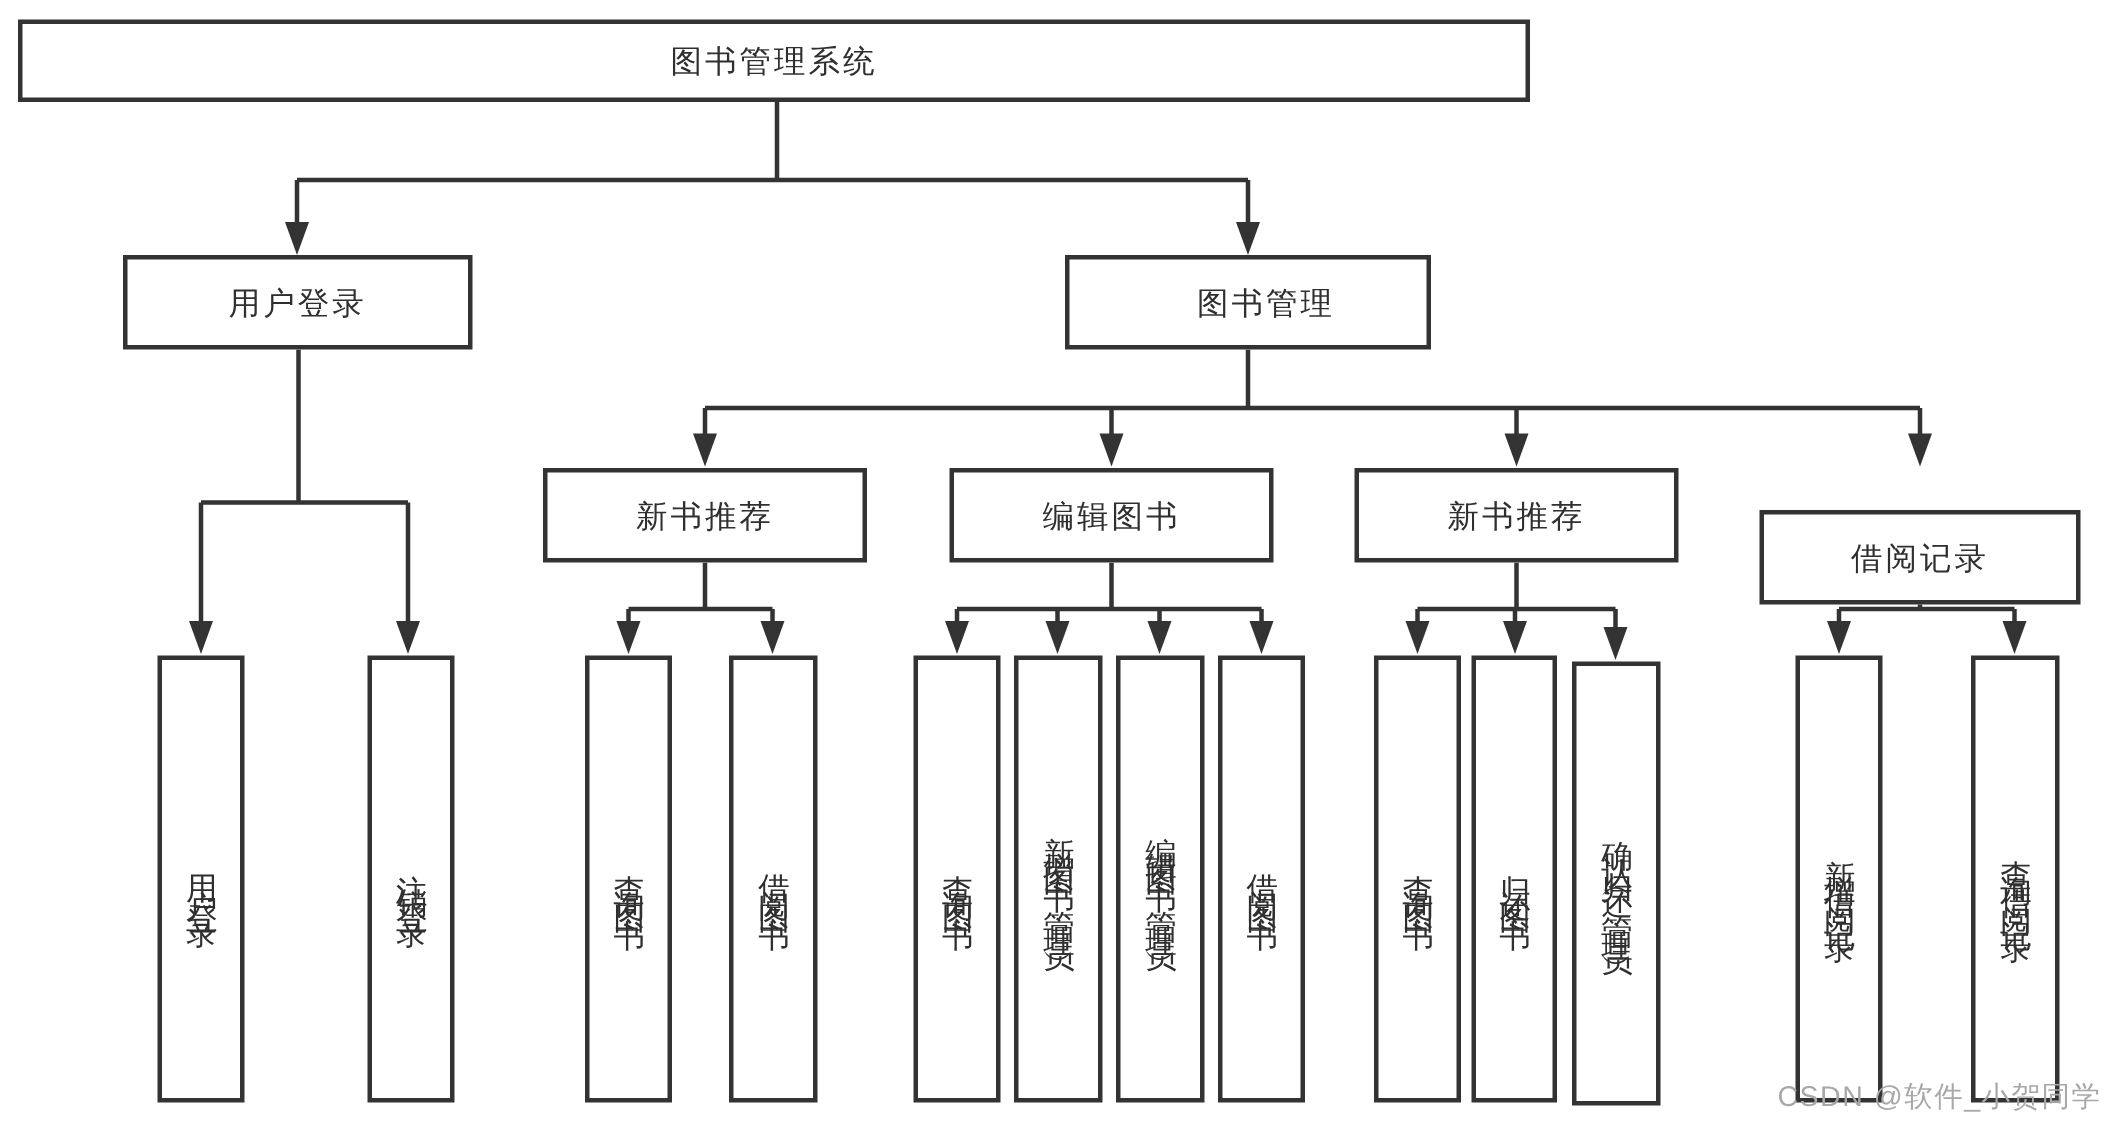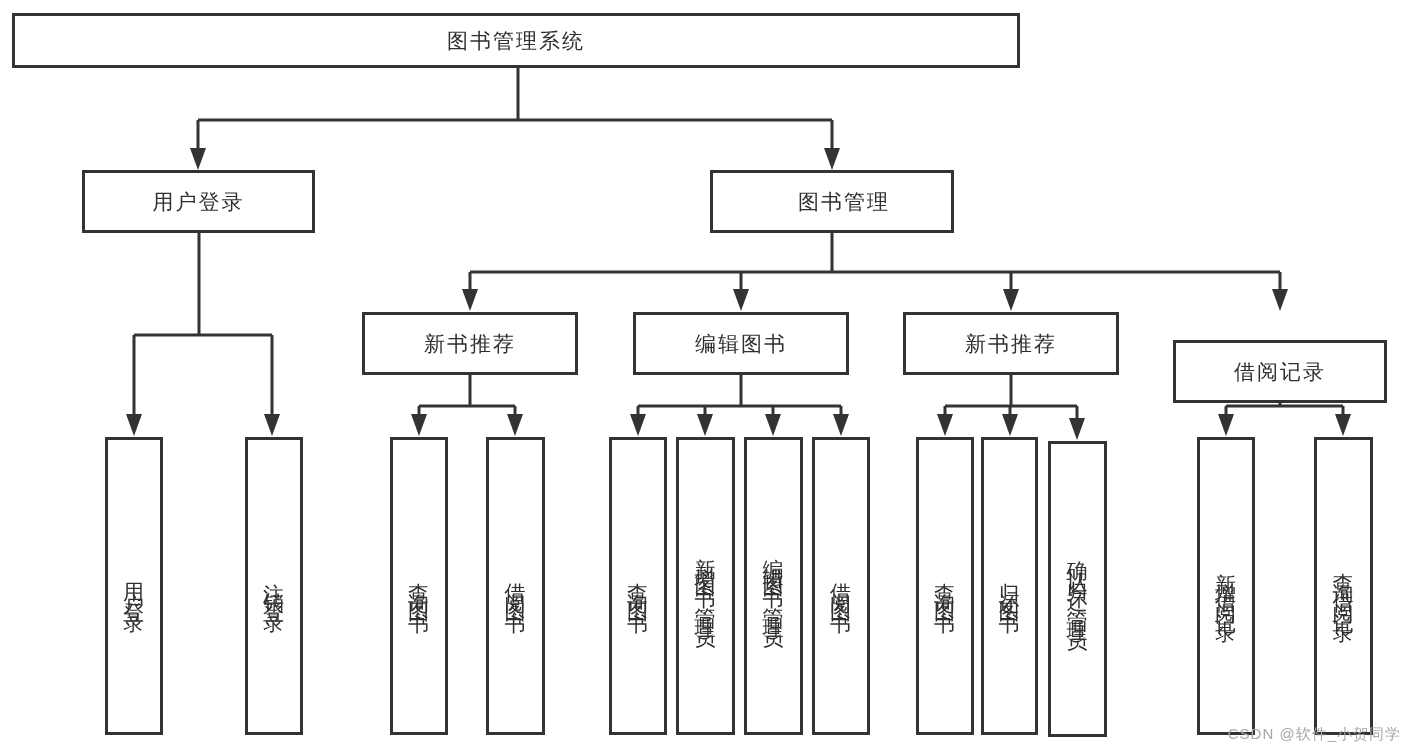--- a/index.html
+++ b/index.html
@@ -41,21 +41,21 @@
     letter-spacing: 10px;
     font-size: 21px;
     white-space: normal;
     line-height: 1.1;
   }
   .watermark {
     position: absolute;
     right: 4px;
     bottom: 3px;
     color: #a8a8a8;
-    font-size: 15px;
+    font-size: 19px;
     letter-spacing: 1px;
     z-index: 10;
   }
 </style>
 </head>
 <body>
 
 <div class="canvas">
 
   <svg class="connectors" width="1405" height="747" viewBox="0 0 1405 747">

